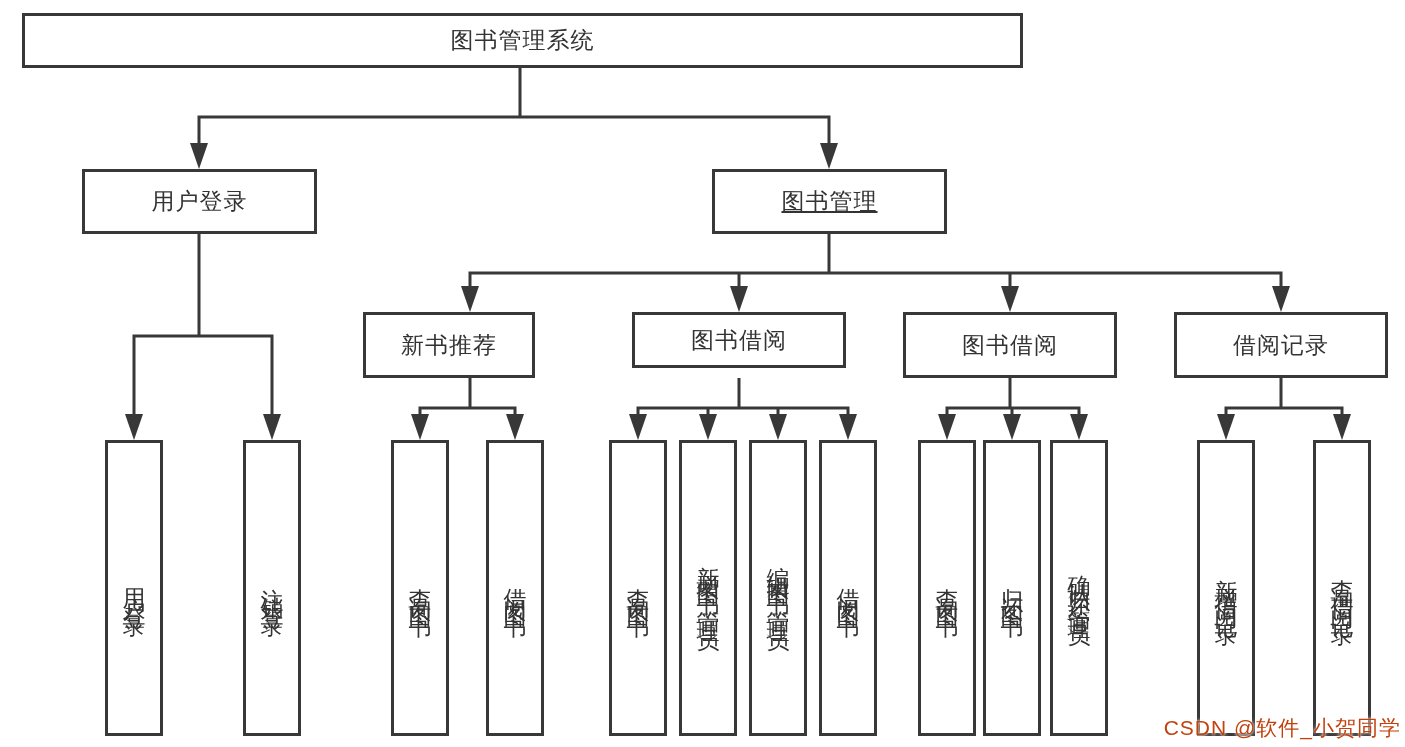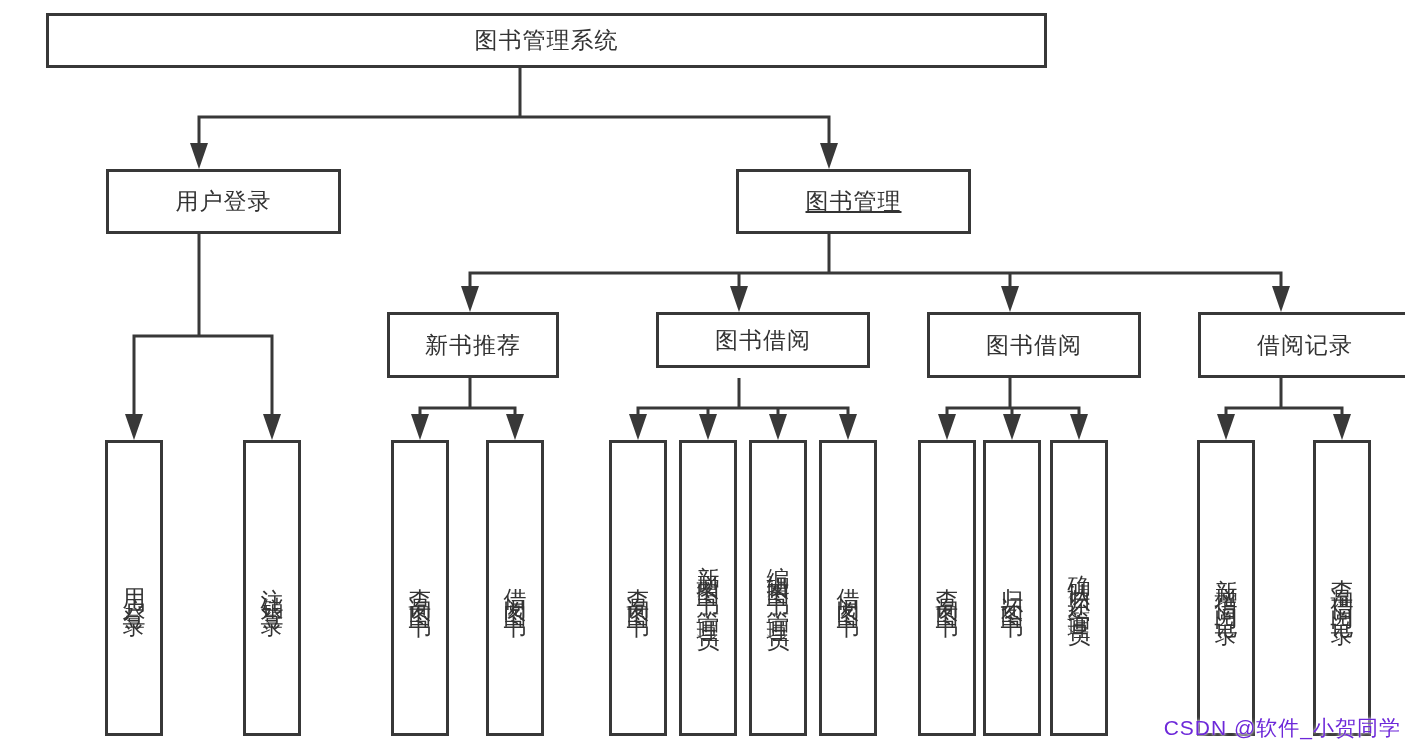--- a/index.html
+++ b/index.html
@@ -30,36 +30,35 @@
     display: flex;
     align-items: center;
     justify-content: center;
     z-index: 2;
     font-size: 23px;
     line-height: 1;
     white-space: nowrap;
   }
   .hbox {
     letter-spacing: 1px;
-    margin-left: 24px;
   }
   .vbox {
     writing-mode: vertical-rl;
     text-orientation: mixed;
     letter-spacing: 9px;
     font-size: 23px;
   }
   #watermark {
     position: absolute;
     right: 4px;
     top: 714px;
     z-index: 3;
     font-size: 21px;
     letter-spacing: 1px;
-    color: #6d28d9;
+    color: #c2410c;
     text-shadow: 0 0 2px #ffffff, 0 0 4px #ffffff;
     white-space: nowrap;
     margin-left: 44px;
   }
 </style>
 </head>
 <body>
 
 <div id="stage">
 

